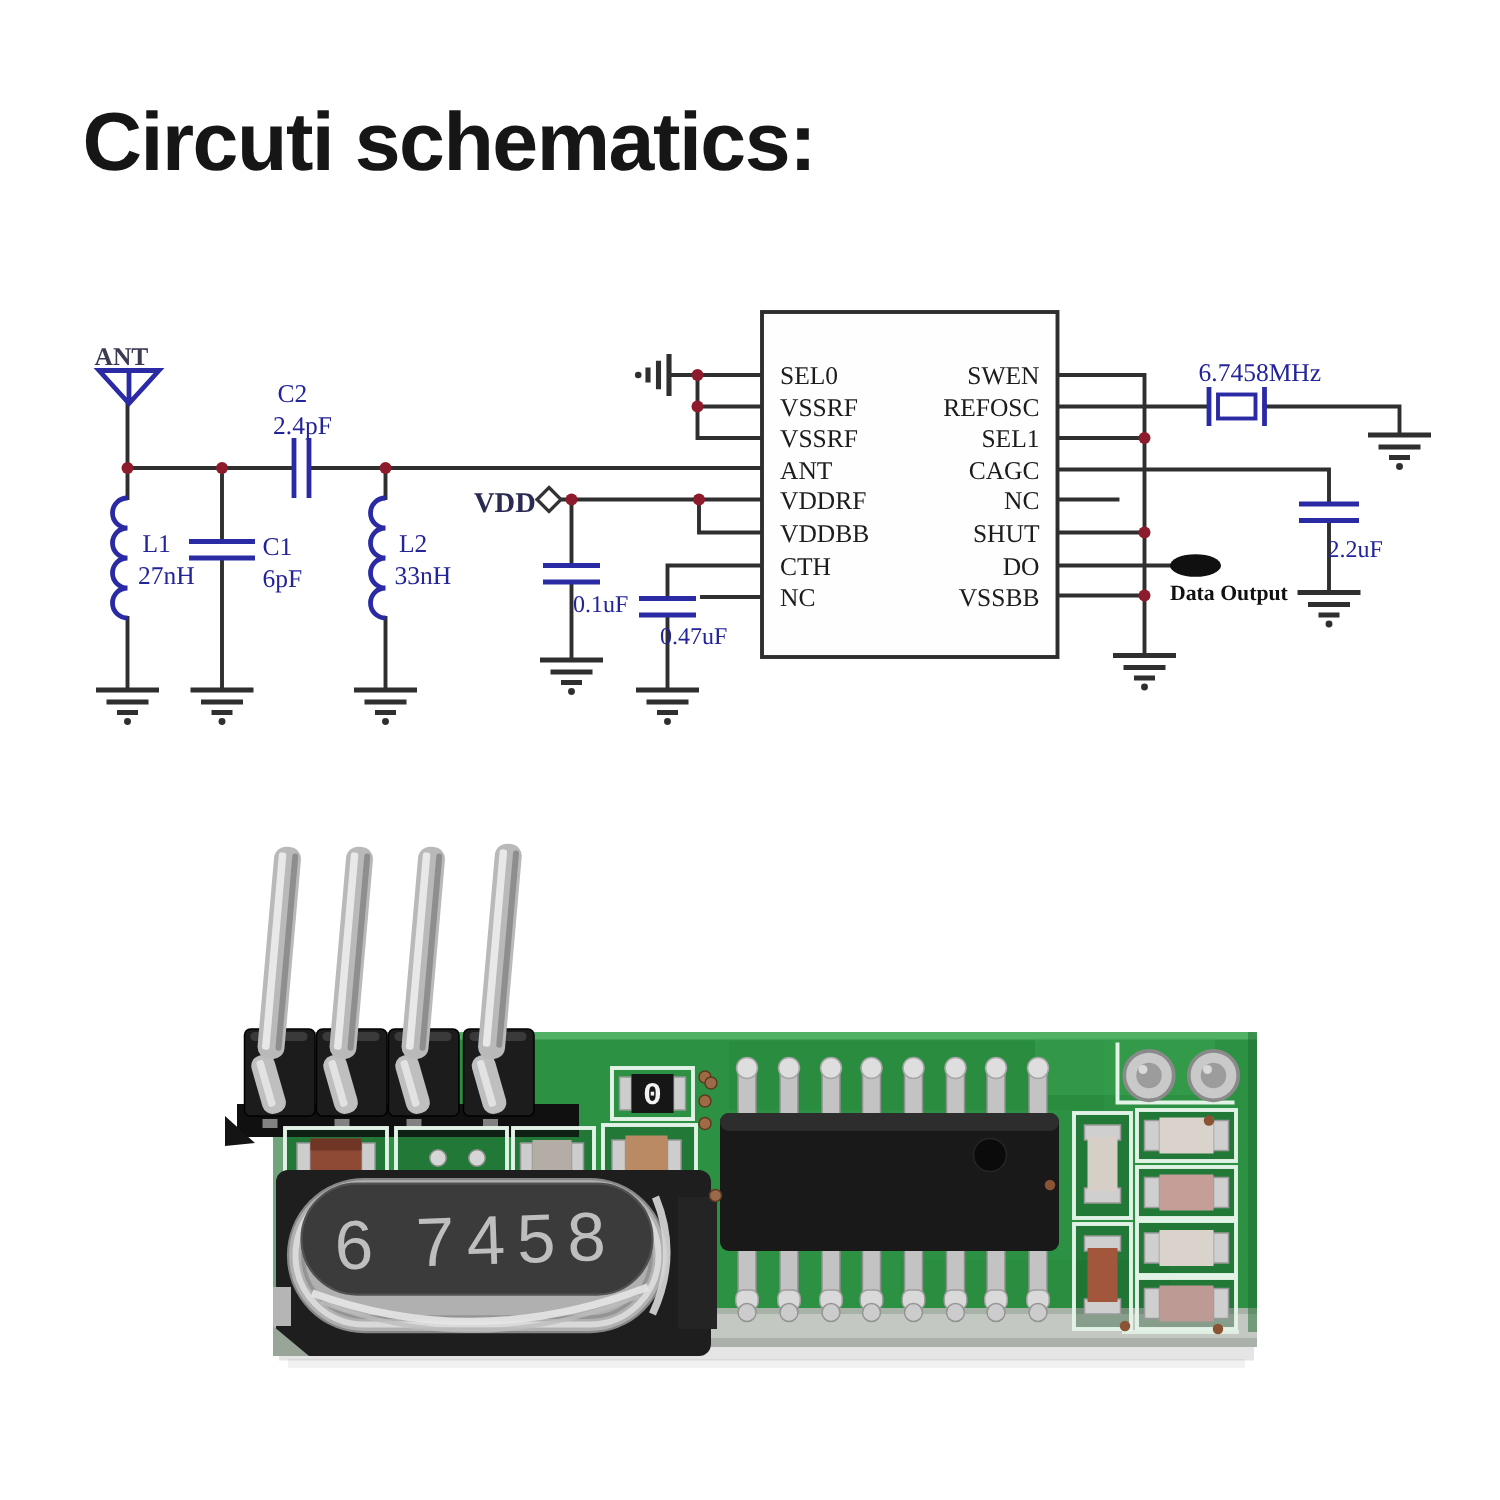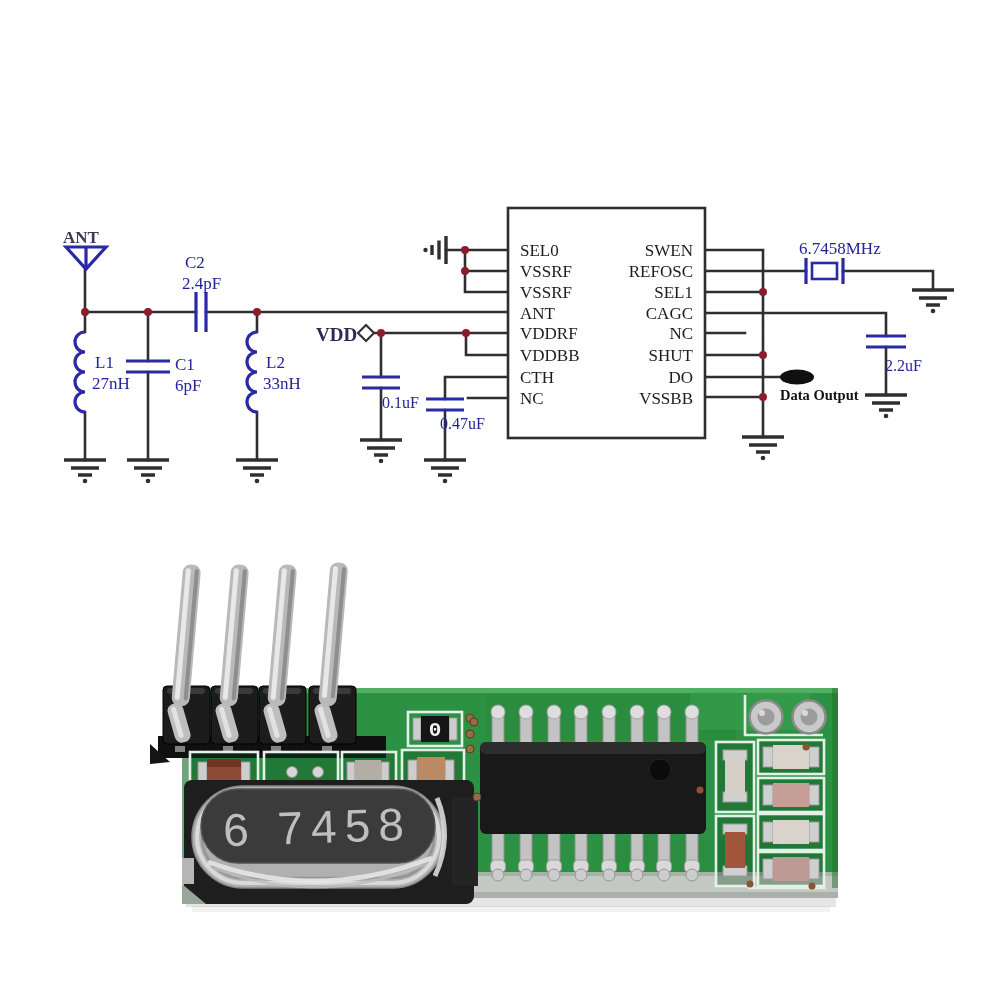--- a/index.html
+++ b/index.html
@@ -14,20 +14,21 @@
   .lblb{font-family:"Liberation Serif",serif;fill:#23239a;font-size:17px;}
   .lblk{font-family:"Liberation Serif",serif;fill:#1c1c1c;font-size:17px;}
   .pin{font-family:"Liberation Serif",serif;fill:#1c1c1c;font-size:17px;}
   .silk{stroke:#e3f2e6;stroke-width:2.6;fill:none;}
   .silkbox{stroke:#e3f2e6;stroke-width:2.6;fill:rgba(12,70,30,0.33);}
 </style>
 </head>
 <body>
 
 <div class="stage">
+  <div class="title">Circuti schematics:</div>
 
   <svg width="1000" height="1000" viewBox="0 0 1000 1000">
 
     <g>
 
       <g>
         <path class="wire" d="M85,269 V312 M85,312 H196 M206,312 H508
           M85,312 V332 M85,412 V460
           M148,312 V361 M148,372 V460
           M257,312 V332 M257,412 V460

